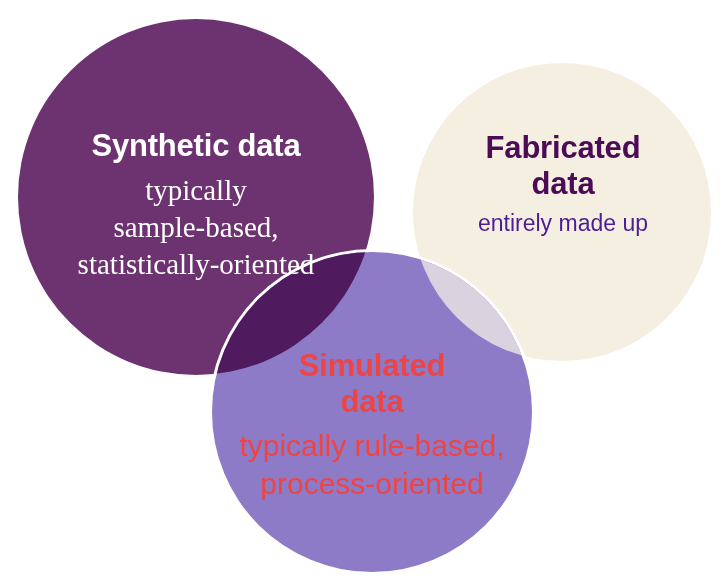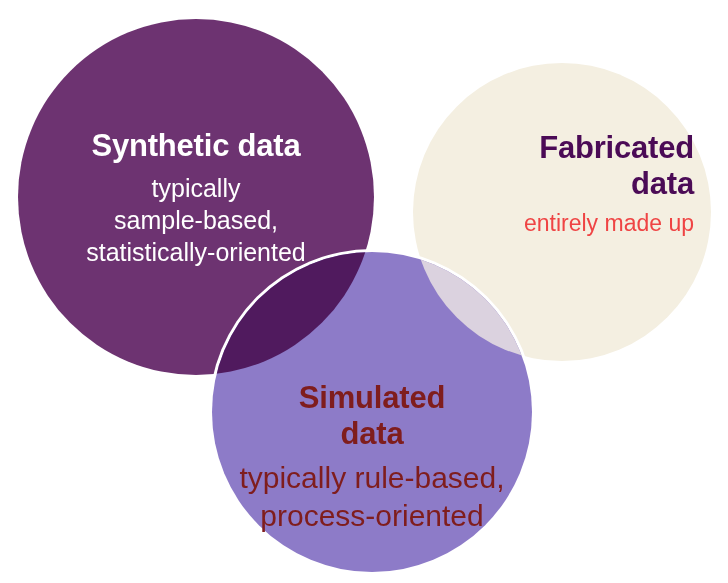--- a/index.html
+++ b/index.html
@@ -45,48 +45,48 @@
     top: 128px;
     width: 320px;
     color: #ffffff;
   }
   #label-synthetic .label-title {
     font-size: 31px;
     letter-spacing: -0.2px;
     margin-bottom: 7px;
   }
   #label-synthetic .label-desc {
-    font-size: 25px;
+    font-size: 29px;
     line-height: 1.28;
+    font-family: Liberation Serif, serif;
   }
   
   #label-fabricated {
     left: 432px;
     top: 130px;
     width: 262px;
-    text-align: right;
   }
   #label-fabricated .label-title {
     font-size: 31px;
     color: #4B0B56;
     letter-spacing: -0.2px;
     margin-bottom: 7px;
     line-height: 1.16;
   }
   #label-fabricated .label-desc {
     font-size: 23px;
-    color: #ef4444;
+    color: #4c1d95;
     line-height: 1.28;
   }
   
   #label-simulated {
     left: 222px;
-    top: 380px;
+    top: 348px;
     width: 300px;
-    color: #7f1d1d;
+    color: #ef4444;
   }
   #label-simulated .label-title {
     font-size: 31px;
     letter-spacing: -0.2px;
     margin-bottom: 7px;
     line-height: 1.16;
   }
   #label-simulated .label-desc {
     font-size: 30px;
     line-height: 1.28;

